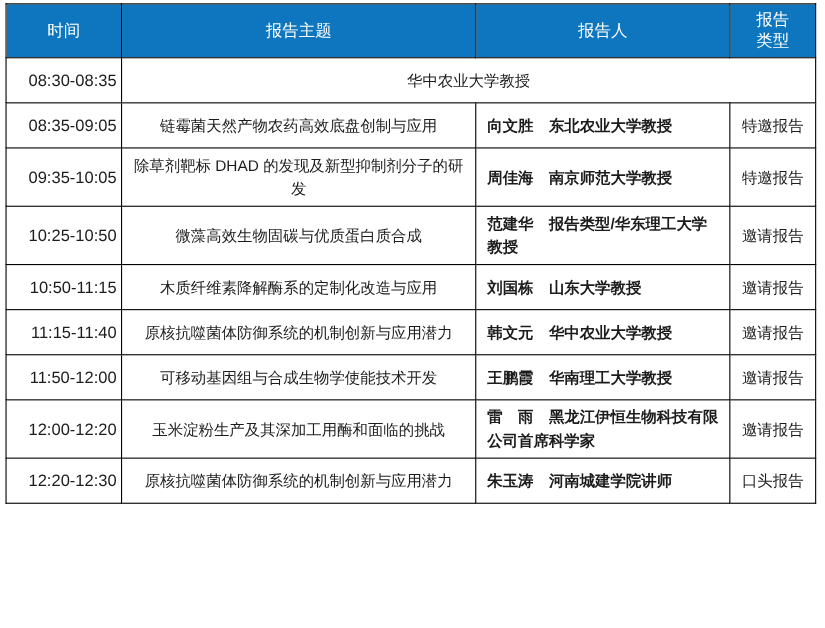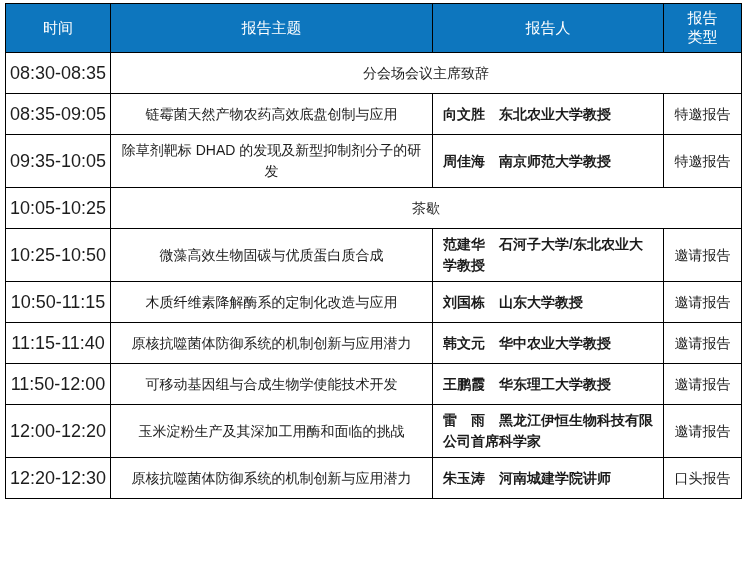--- a/index.html
+++ b/index.html
@@ -45,22 +45,23 @@
   td {
     color: var(--body-text);
     font-size: 14px;
     line-height: 21px;
     height: 30px;
     padding: 5px 4px;
     text-align: center;
     vertical-align: middle;
   }
   td.time-cell {
-    font-size: 18px;
+    font-size: 15px;
     white-space: nowrap;
+    text-align: right;
   }
   td.speaker-cell {
     text-align: left;
     padding-left: 10px;
     padding-right: 8px;
     font-weight: bold;
   }
   td.span-cell {
     text-align: center;
   }
@@ -79,60 +80,56 @@
     <tr id="header-row">
         <th>时间</th>
         <th>报告主题</th>
         <th>报告人</th>
         <th>报告类型</th>
       </tr>
   </thead>
   <tbody id="table-body">
       <tr>
         <td class="time-cell">08:30-08:35</td>
-        <td class="span-cell" colspan="3">分会场会议主席致辞</td>
+        <td class="span-cell" colspan="3">华中农业大学教授</td>
       </tr>
       <tr>
         <td class="time-cell">08:35-09:05</td>
         <td class="topic-cell">链霉菌天然产物农药高效底盘创制与应用</td>
         <td class="speaker-cell">向文胜　东北农业大学教授</td>
         <td class="type-cell">特邀报告</td>
       </tr>
       <tr>
         <td class="time-cell">09:35-10:05</td>
         <td class="topic-cell">除草剂靶标 DHAD 的发现及新型抑制剂分子的研发</td>
         <td class="speaker-cell">周佳海　南京师范大学教授</td>
         <td class="type-cell">特邀报告</td>
       </tr>
       <tr>
-        <td class="time-cell">10:05-10:25</td>
-        <td class="span-cell" colspan="3">茶歇</td>
-      </tr>
-      <tr>
         <td class="time-cell">10:25-10:50</td>
         <td class="topic-cell">微藻高效生物固碳与优质蛋白质合成</td>
-        <td class="speaker-cell">范建华　石河子大学/东北农业大学教授</td>
+        <td class="speaker-cell">范建华　报告类型/华东理工大学教授</td>
         <td class="type-cell">邀请报告</td>
       </tr>
       <tr>
         <td class="time-cell">10:50-11:15</td>
         <td class="topic-cell">木质纤维素降解酶系的定制化改造与应用</td>
         <td class="speaker-cell">刘国栋　山东大学教授</td>
         <td class="type-cell">邀请报告</td>
       </tr>
       <tr>
         <td class="time-cell">11:15-11:40</td>
         <td class="topic-cell">原核抗噬菌体防御系统的机制创新与应用潜力</td>
         <td class="speaker-cell">韩文元　华中农业大学教授</td>
         <td class="type-cell">邀请报告</td>
       </tr>
       <tr>
         <td class="time-cell">11:50-12:00</td>
         <td class="topic-cell">可移动基因组与合成生物学使能技术开发</td>
-        <td class="speaker-cell">王鹏霞　华东理工大学教授</td>
+        <td class="speaker-cell">王鹏霞　华南理工大学教授</td>
         <td class="type-cell">邀请报告</td>
       </tr>
       <tr>
         <td class="time-cell">12:00-12:20</td>
         <td class="topic-cell">玉米淀粉生产及其深加工用酶和面临的挑战</td>
         <td class="speaker-cell">雷　雨　黑龙江伊恒生物科技有限公司首席科学家</td>
         <td class="type-cell">邀请报告</td>
       </tr>
       <tr>
         <td class="time-cell">12:20-12:30</td>

